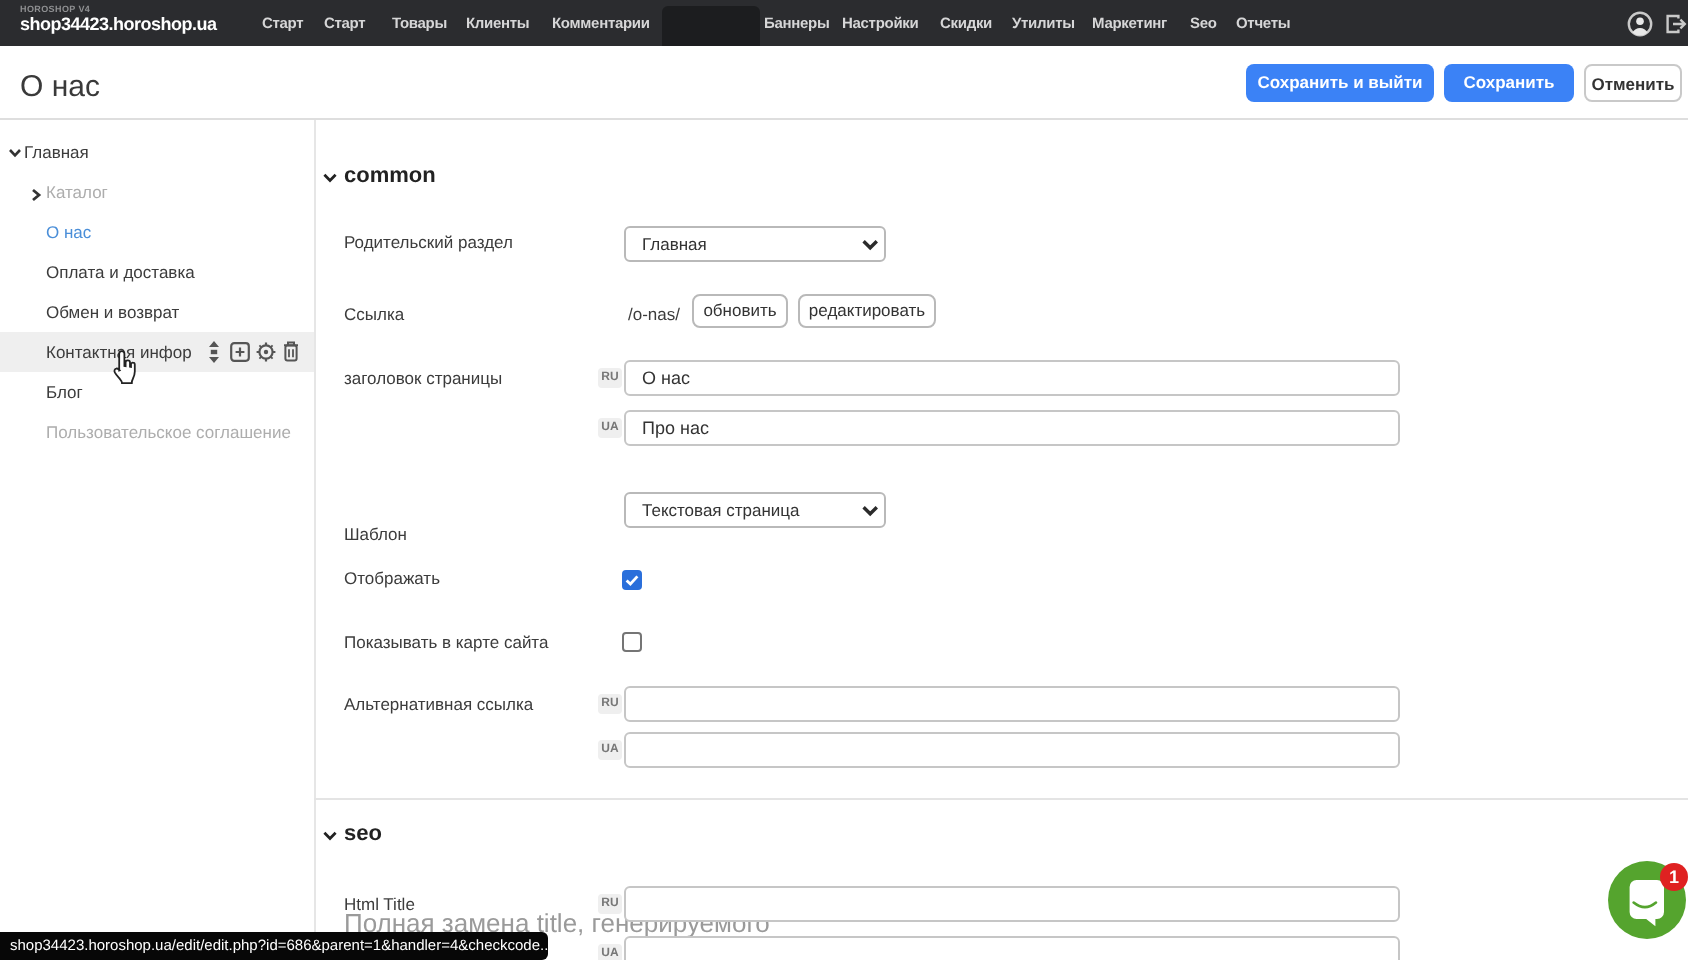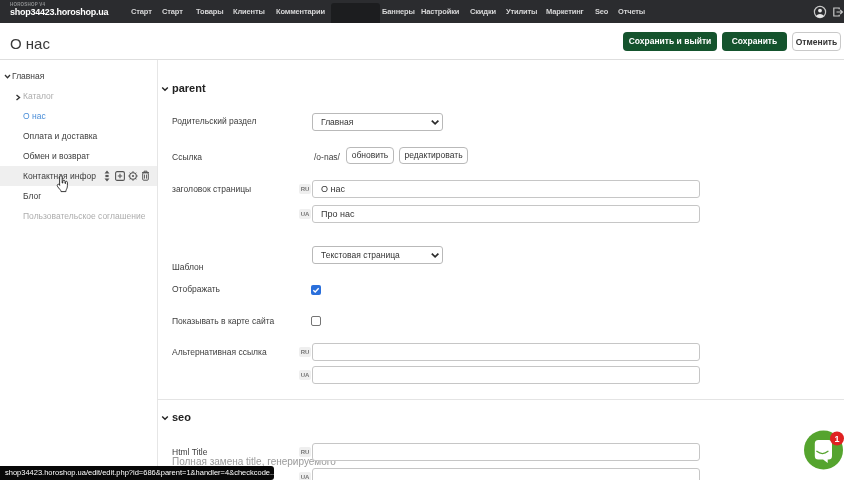--- a/index.html
+++ b/index.html
@@ -7,21 +7,21 @@
 
 #topbar{left:0;top:0;width:853px;height:23px;background:#2b2c2f}
 .m{position:absolute;top:0;height:23px;line-height:23px;font-size:7.5px;letter-spacing:-0.15px;font-weight:bold;color:#d6d6d7;white-space:nowrap}
 #mact{position:absolute;left:331px;top:3px;height:17px;line-height:17px;padding:16px 6px;background:#1c1d1f;border-radius:3px;font-size:7.5px;letter-spacing:-0.15px;font-weight:bold;color:#e8e8e9}
 #logo1{position:absolute;left:10px;top:2px;font-size:4.5px;font-weight:bold;color:#8f9092;letter-spacing:.2px}
 #logo2{position:absolute;left:10px;top:7px;font-size:9px;font-weight:bold;color:#fff;letter-spacing:-0.25px}
 
 #hdr{left:0;top:23px;width:853px;height:37px;background:#fff;border-bottom:1px solid #dedede}
 #h1{position:absolute;left:10px;top:12px;font-size:15px;color:#3a3a3a}
 .btn{position:absolute;top:9px;height:19px;border-radius:4px;font-size:8.5px;font-weight:bold;text-align:center;line-height:19px}
-.btnb{background:#14532d;color:#fff}
+.btnb{background:#3b82f6;color:#fff}
 .btnw{background:#fff;color:#333;border:1px solid #c9c9c9}
 
 .trow{position:absolute;left:0;width:157px;height:20px;line-height:20px;font-size:8.5px;color:#3c3c3c;white-space:nowrap}
 .grey{color:#adadad}
 .blue{color:#4a8ed8}
 #hover{position:absolute;left:0;top:166px;width:157px;height:20px;background:#efefef}
 #vdiv{left:157px;top:60px;width:1px;height:420px;background:#e6e6e6}
 
 .lbl{position:absolute;left:172px;height:20px;line-height:20px;font-size:8.5px;color:#3c3c3c;white-space:nowrap}
 .sect{position:absolute;left:172px;height:20px;line-height:20px;font-size:11px;font-weight:bold;color:#222}
@@ -112,21 +112,21 @@
 <svg class="abs" style="left:55px;top:175px;z-index:9" width="14" height="18" viewBox="0 0 14 18">
   <path d="M4.6 1.9 C4.6 1.2 5.2 0.6 5.9 0.6 C6.6 0.6 7.2 1.2 7.2 1.9 L7.2 8 L7.8 8.1 L7.8 6.3 C7.8 5.7 8.3 5.2 8.9 5.2 C9.5 5.2 10 5.7 10 6.3 L10 8.4 L10.5 8.5 L10.5 7.2 C10.5 6.7 11 6.2 11.5 6.3 C12 6.3 12.4 6.8 12.4 7.3 L12.4 10.7 C12.4 12.5 11.9 13.5 11.4 14.5 C11 15.2 10.9 15.8 10.9 16.6 L6 16.6 C6 15.8 5.6 15.2 4.9 14.4 C4.1 13.5 3 12.4 2.4 11.2 C2 10.3 2.3 9.5 3.1 9.3 C3.8 9.1 4.4 9.5 4.9 10.2 L4.6 10.3 Z" fill="#fff" stroke="#222" stroke-width="0.9"></path>
 </svg>
 <span class="trow" style="left:23px;top:186px">Блог</span>
 <span class="trow grey" style="left:23px;top:206px">Пользовательское соглашение</span>
 <div class="abs" id="vdiv"></div>
 
 <svg class="abs" style="left:161px;top:85px" width="8" height="8" viewBox="0 0 8 8">
       <path d="M1.2 2.4 L4 5.2 L6.8 2.4" fill="none" stroke="#222" stroke-width="1.4"></path>
     </svg>
-<span class="sect" style="top:78px">parent</span>
+<span class="sect" style="top:78px">common</span>
 
 <span class="lbl" style="top:111px">Родительский раздел</span>
 <div class="sel" style="top:113px">Главная</div>
 <svg class="selarr" style="top:113px" viewBox="0 0 10 18">
       <path d="M1.8 7.6 L5.1 10.9 L8.4 7.6" fill="none" stroke="#2b2b2b" stroke-width="1.7"></path>
     </svg>
 
 <span class="lbl" style="top:147px">Ссылка</span>
 <span class="lbl" style="left:314px;top:147px">/o-nas/</span>
 <div class="sbtn" style="left:346px;top:147px;width:48px">обновить</div>
@@ -161,21 +161,21 @@
 <div class="inp" style="top:366px"></div>
 
 <div class="abs" id="sep"></div>
 
 <svg class="abs" style="left:161px;top:414px" width="8" height="8" viewBox="0 0 8 8">
       <path d="M1.2 2.4 L4 5.2 L6.8 2.4" fill="none" stroke="#222" stroke-width="1.4"></path>
     </svg>
 <span class="sect" style="top:407px">seo</span>
 
 <span class="lbl" style="top:442px">Html Title</span>
-<span class="lbl" style="top:452px;font-size:10px;color:#9a9a9a">Полная замена title, генерируемого</span>
+<span class="lbl" style="top:452px;font-size:13px;color:#9a9a9a">Полная замена title, генерируемого</span>
 <div class="bdg" style="top:447px">RU</div>
 <div class="inp" style="top:443px"></div>
 <div class="bdg" style="top:472px">UA</div>
 <div class="inp" style="top:468px"></div>
 
 <div class="abs" id="sbtrack"></div>
 <div class="abs" id="sbthumb"></div>
 <svg class="abs" style="left:846px;top:59px" width="6" height="6" viewBox="0 0 6 6">
       <path d="M3 1.2 L5.4 4.6 H0.6 Z" fill="#666"></path>
     </svg>

